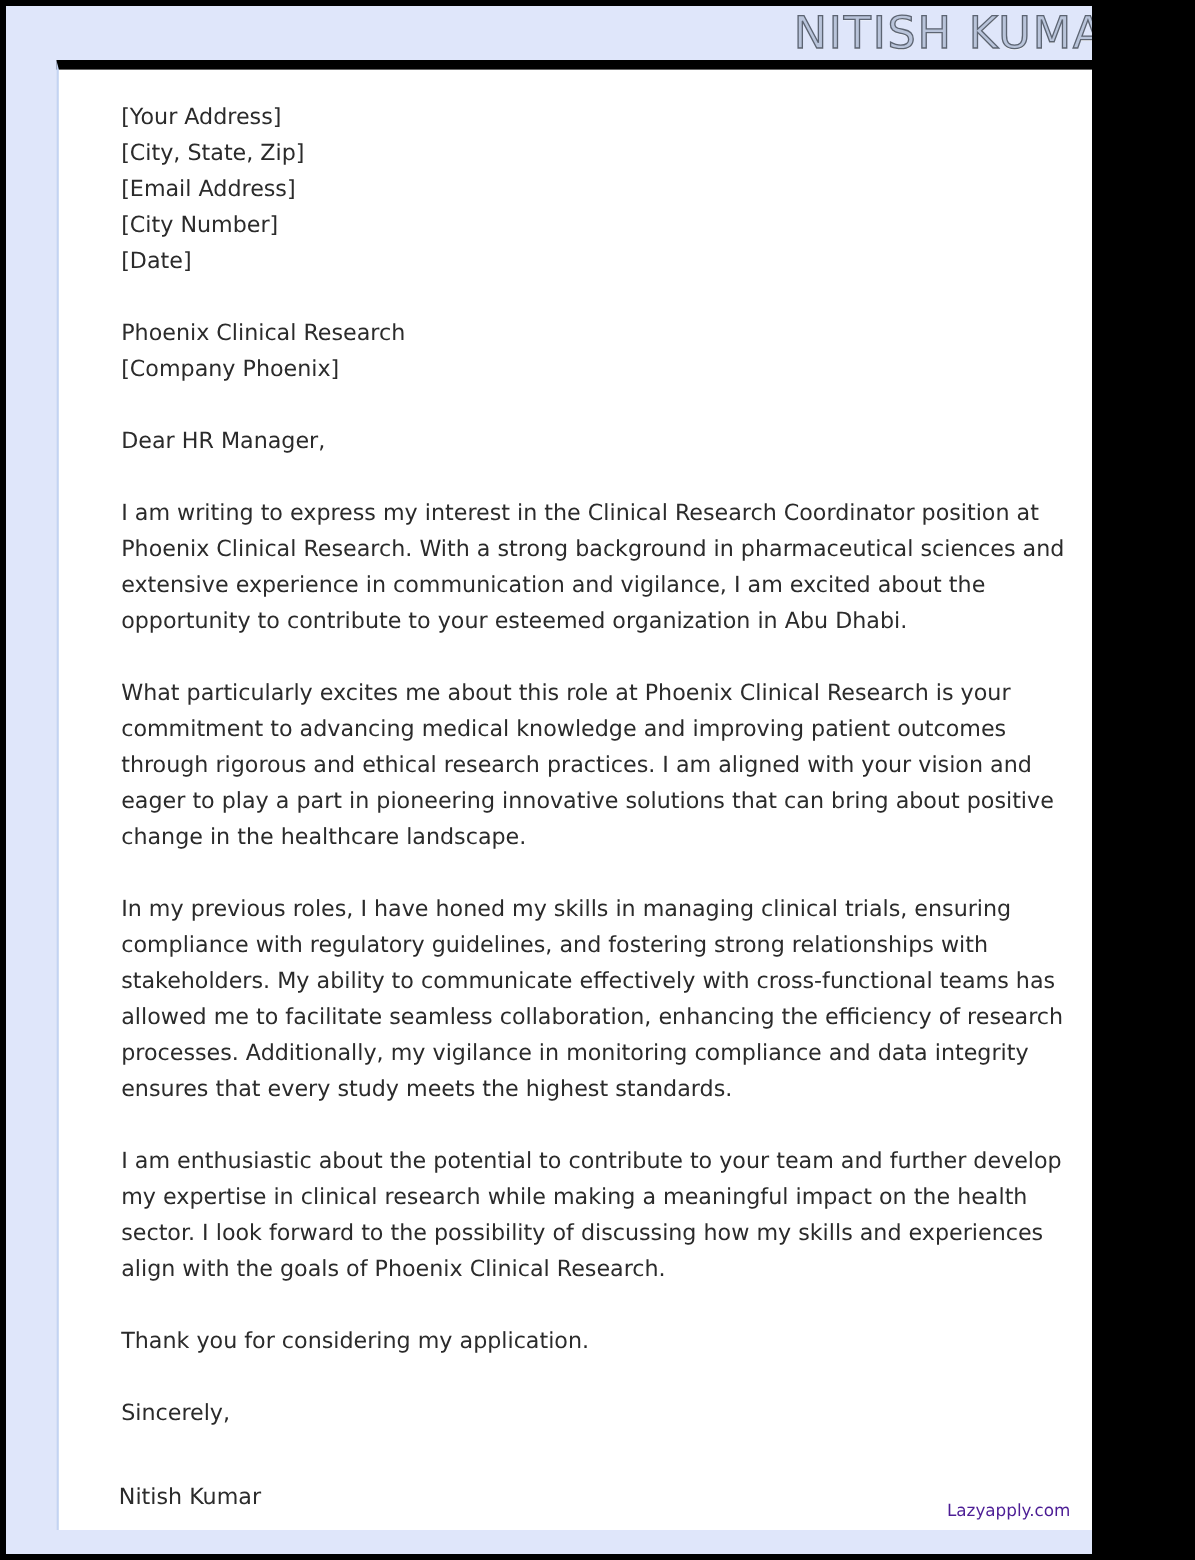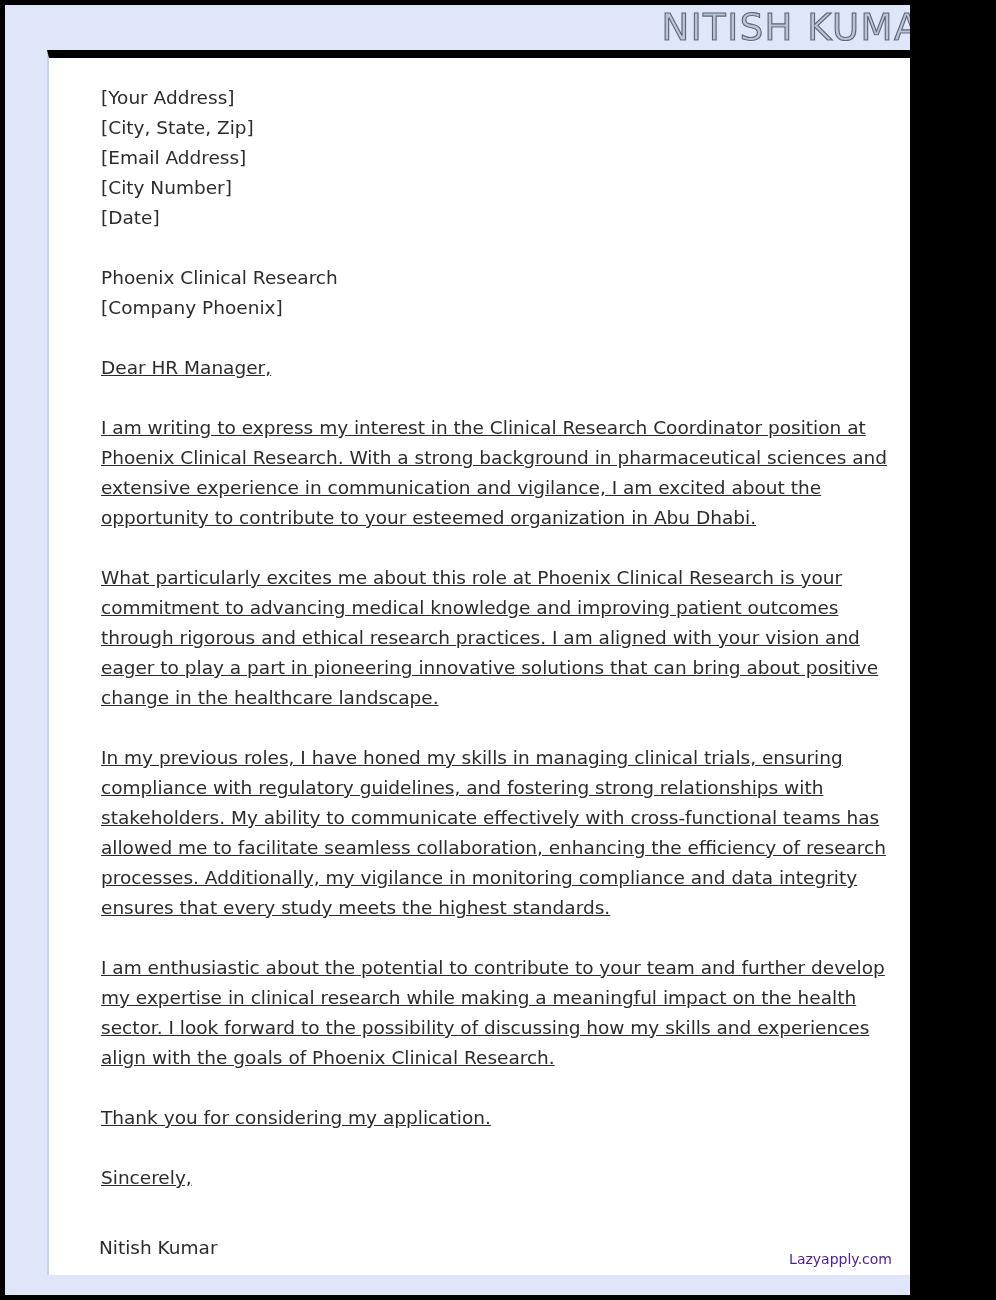--- a/index.html
+++ b/index.html
@@ -83,21 +83,20 @@
 
   .addr-line {
     white-space: pre;
   }
   .block-gap {
     height: 30px;
   }
   .para {
     margin: 0;
     text-align: left;
-    text-decoration: underline;
   }
   .para + .block-gap {
     height: 30px;
   }
 
   
   .sign-name {
     position: absolute;
     left: 94px;
     top: 1228px;

